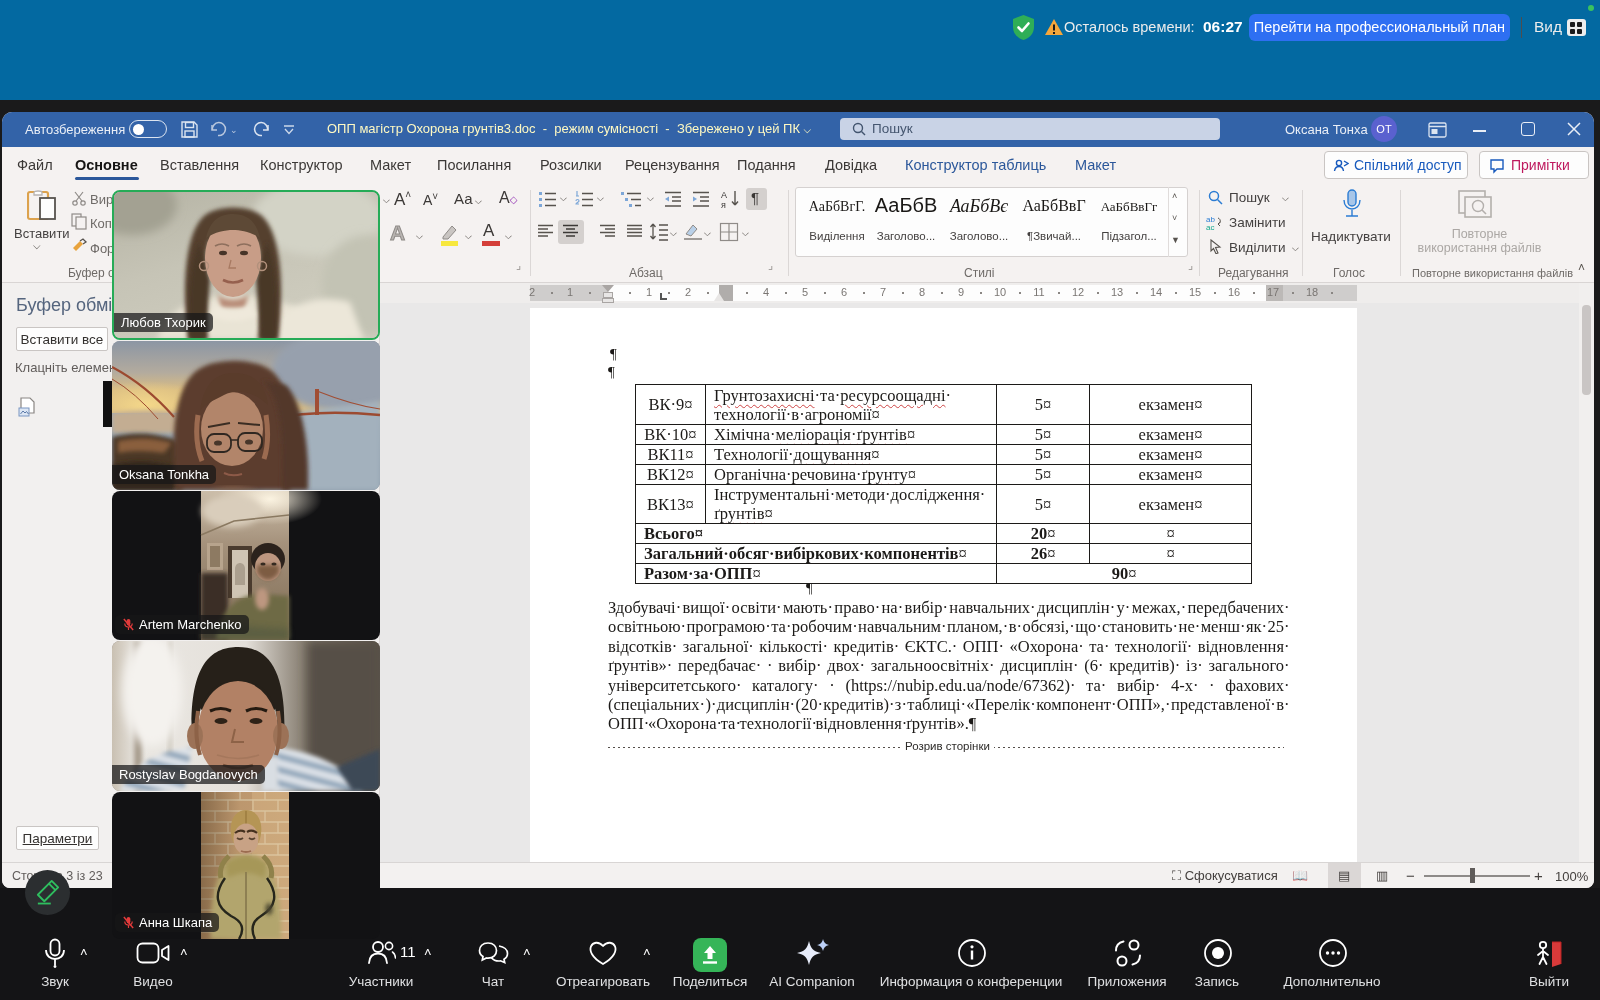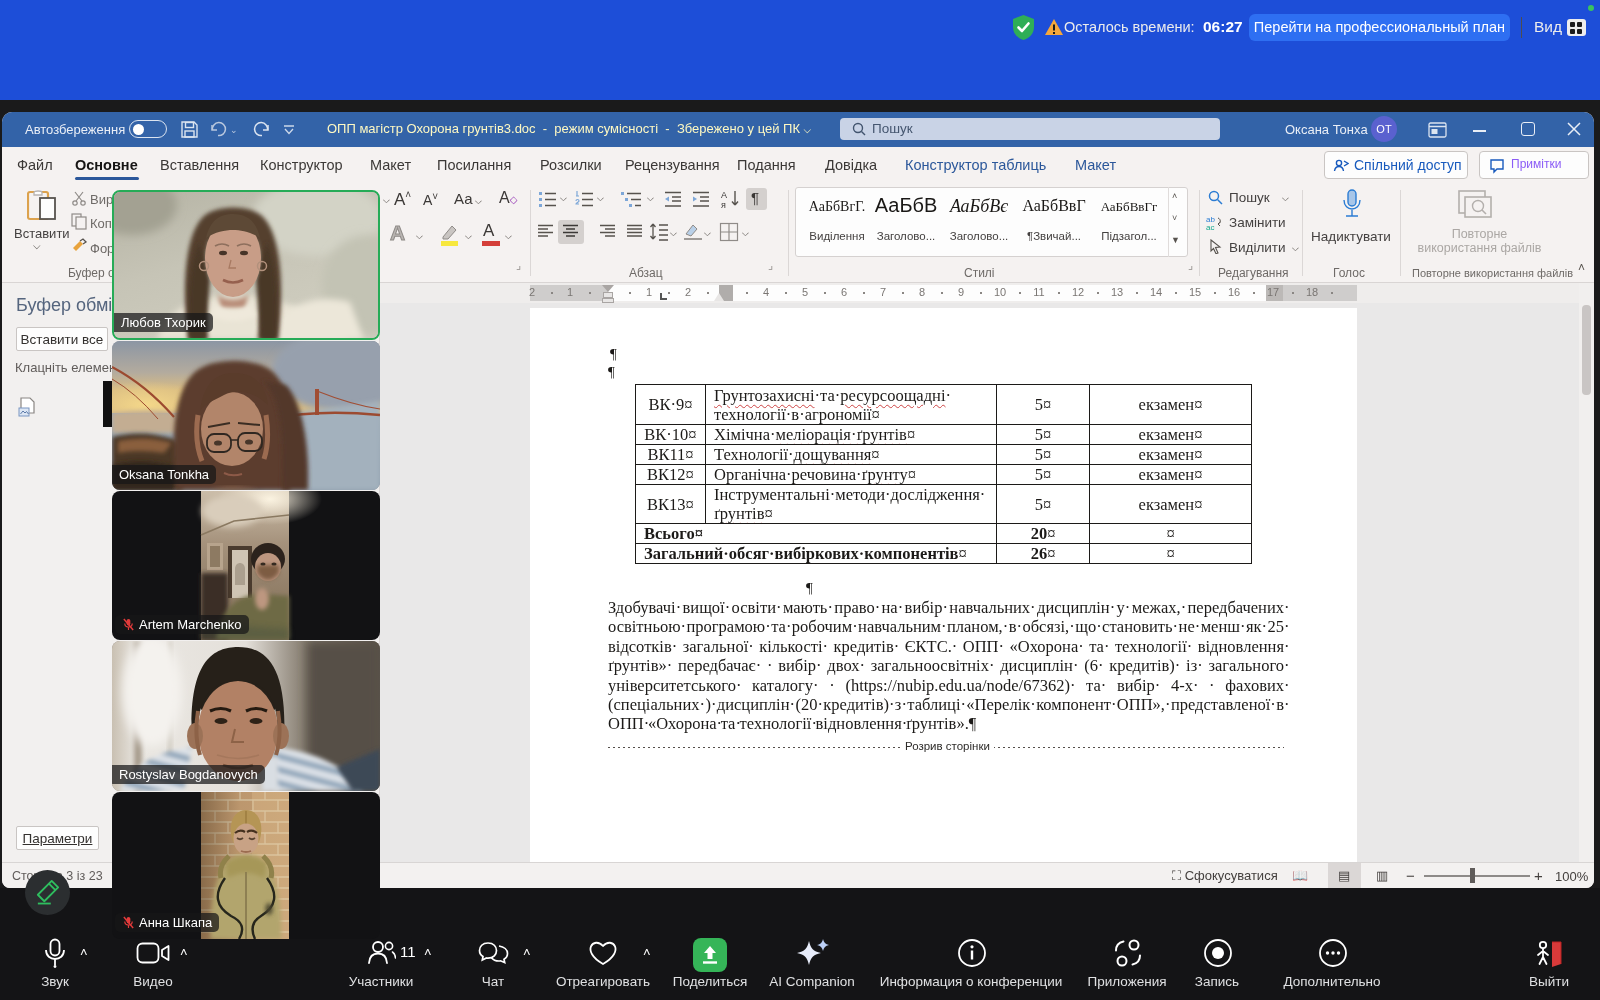--- a/index.html
+++ b/index.html
@@ -13,21 +13,21 @@
   .j { text-align:justify; text-align-last:justify; }
   i.d { display:inline-block; width:0; overflow:visible; font-style:normal; }
   #tiles { z-index:5; }
   #ruler span { z-index:1; }
   .vlabel { position:absolute; background:rgba(22,22,24,0.72); border-radius:5px; color:#fff; font-size:13px; line-height:19px; padding:0 7px; white-space:nowrap; }
 </style>
 </head>
 <body>
 <div id="stage">
 
-  <div class="abs" id="topbar" style="left:0;top:0;width:1600px;height:100px;background:#1d4ed8;">
+  <div class="abs" id="topbar" style="left:0;top:0;width:1600px;height:100px;background:#0369a1;">
 
     <svg class="abs" style="left:1010px;top:14px;" width="27" height="27" viewBox="0 0 27 27">
       <path d="M13.5 1 L24 5 V13 C24 20 19 24.5 13.5 26 C8 24.5 3 20 3 13 V5 Z" fill="#2fae57"></path>
       <path d="M8.5 13.5 L12 17 L18.5 9.5" stroke="#fff" stroke-width="2.6" fill="none" stroke-linecap="round" stroke-linejoin="round"></path>
     </svg>
 
     <svg class="abs" style="left:1044px;top:17px;" width="20" height="20" viewBox="0 0 20 20">
       <path d="M10 2 L19 18 H1 Z" fill="#f5a73b"></path>
       <rect x="9" y="7.5" width="2" height="6" fill="#1a1a1b"></rect>
       <rect x="9" y="15" width="2" height="2" fill="#1a1a1b"></rect>
@@ -117,21 +117,21 @@
           <circle cx="6" cy="5" r="2.6" fill="none" stroke="#185abd" stroke-width="1.4"></circle>
           <path d="M1.5 13 C2 9.8 4 8.5 6 8.5 C8 8.5 10 9.8 10.5 13" fill="none" stroke="#185abd" stroke-width="1.4"></path>
           <path d="M11 3 L15 5.5 L11 8" fill="none" stroke="#185abd" stroke-width="1.4"></path>
         </svg>
         <div class="abs" style="left:29px;top:5px;font-size:14px;color:#185abd;">Спільний доступ</div>
       </div>
       <div class="abs" style="left:1477px;top:4px;width:110px;height:28px;background:#fdfdfd;border:1px solid #c9c5c3;border-radius:4px;">
         <svg class="abs" style="left:9px;top:6px;" width="16" height="16" viewBox="0 0 16 16">
           <path d="M2 2 H14 V11 H8 L5 14 V11 H2 Z" fill="none" stroke="#185abd" stroke-width="1.4"></path>
         </svg>
-        <div class="abs" style="left:31px;top:5px;font-size:12px;color:#8b5cf6;">Примітки</div>
+        <div class="abs" style="left:31px;top:5px;font-size:14px;color:#be185d;">Примітки</div>
       </div>
     </div>
 
     <div class="abs" id="ribbon" style="left:0;top:73px;width:1592px;height:98px;background:#f5f2f1;border-bottom:1px solid #d9d5d4;font-size:13px;color:#444140;">
 
       <svg class="abs" style="left:25px;top:4px;" width="30" height="33" viewBox="0 0 30 33">
         <rect x="1" y="3" width="20" height="27" rx="2" fill="none" stroke="#dca24d" stroke-width="2.2"></rect>
         <path d="M7 3.5 C7 1.5 15 1.5 15 3.5 L15 6 L7 6 Z" fill="#fdfdfd" stroke="#b7b3b1" stroke-width="1.3"></path>
         <rect x="13" y="9" width="15" height="21" fill="#fdfdfd" stroke="#57534e" stroke-width="1.8"></rect>
       </svg>
@@ -414,20 +414,24 @@
           <tr style="height:19px;">
                 <td class="l" colspan="2"><b>Всього¤</b></td>
                 <td class="c"><b>20</b>¤</td>
                 <td class="c">¤</td>
               </tr>
           <tr style="height:19px;">
                 <td class="l" colspan="2"><b>Загальний·обсяг·вибіркових·компонентів</b>¤</td>
                 <td class="c"><b>26</b>¤</td>
                 <td class="c">¤</td>
               </tr>
+          <tr style="height:19px;">
+                <td class="l" colspan="2"><b>Разом·за·ОПП</b>¤</td>
+                <td class="c" colspan="2"><b>90</b>¤</td>
+              </tr>
         </tbody>
           </table>
         <div class="abs" style="left:276px;top:272px;font-size:15px;">¶</div>
         <div id="para" style="position:absolute;left:78px;top:290px;width:676px;font-size:16.5px;line-height:19.4px;">
           <div class="j">Здобувачі<i class="d">·</i> вищої<i class="d">·</i> освіти<i class="d">·</i> мають<i class="d">·</i> право<i class="d">·</i> на<i class="d">·</i> вибір<i class="d">·</i> навчальних<i class="d">·</i> дисциплін<i class="d">·</i> у<i class="d">·</i> межах,<i class="d">·</i> передбачених<i class="d">·</i></div>
           <div class="j">освітньою<i class="d">·</i> програмою<i class="d">·</i> та<i class="d">·</i> робочим<i class="d">·</i> навчальним<i class="d">·</i> планом,<i class="d">·</i> в<i class="d">·</i> обсязі,<i class="d">·</i> що<i class="d">·</i> становить<i class="d">·</i> не<i class="d">·</i> менш<i class="d">·</i> як<i class="d">·</i> 25<i class="d">·</i></div>
           <div class="j">відсотків<i class="d">·</i> загальної<i class="d">·</i> кількості<i class="d">·</i> кредитів<i class="d">·</i> ЄКТС.<i class="d">·</i> ОПП<i class="d">·</i> «Охорона<i class="d">·</i> та<i class="d">·</i> технології<i class="d">·</i> відновлення<i class="d">·</i></div>
           <div class="j">ґрунтів»<i class="d">·</i> передбачає<i class="d">·</i> <i class="d">·</i> вибір<i class="d">·</i> двох<i class="d">·</i> загальноосвітніх<i class="d">·</i> дисциплін<i class="d">·</i> (6<i class="d">·</i> кредитів)<i class="d">·</i> із<i class="d">·</i> загального<i class="d">·</i></div>
           <div class="j">університетського<i class="d">·</i> каталогу<i class="d">·</i> <i class="d">·</i> (https://nubip.edu.ua/node/67362)<i class="d">·</i> та<i class="d">·</i> вибір<i class="d">·</i> 4-х<i class="d">·</i> <i class="d">·</i> фахових<i class="d">·</i></div>
           <div class="j">(спеціальних<i class="d">·</i> )<i class="d">·</i> дисциплін<i class="d">·</i> (20<i class="d">·</i> кредитів)<i class="d">·</i> з<i class="d">·</i> таблиці<i class="d">·</i> «Перелік<i class="d">·</i> компонент<i class="d">·</i> ОПП»,<i class="d">·</i> представленої<i class="d">·</i> в<i class="d">·</i></div>

